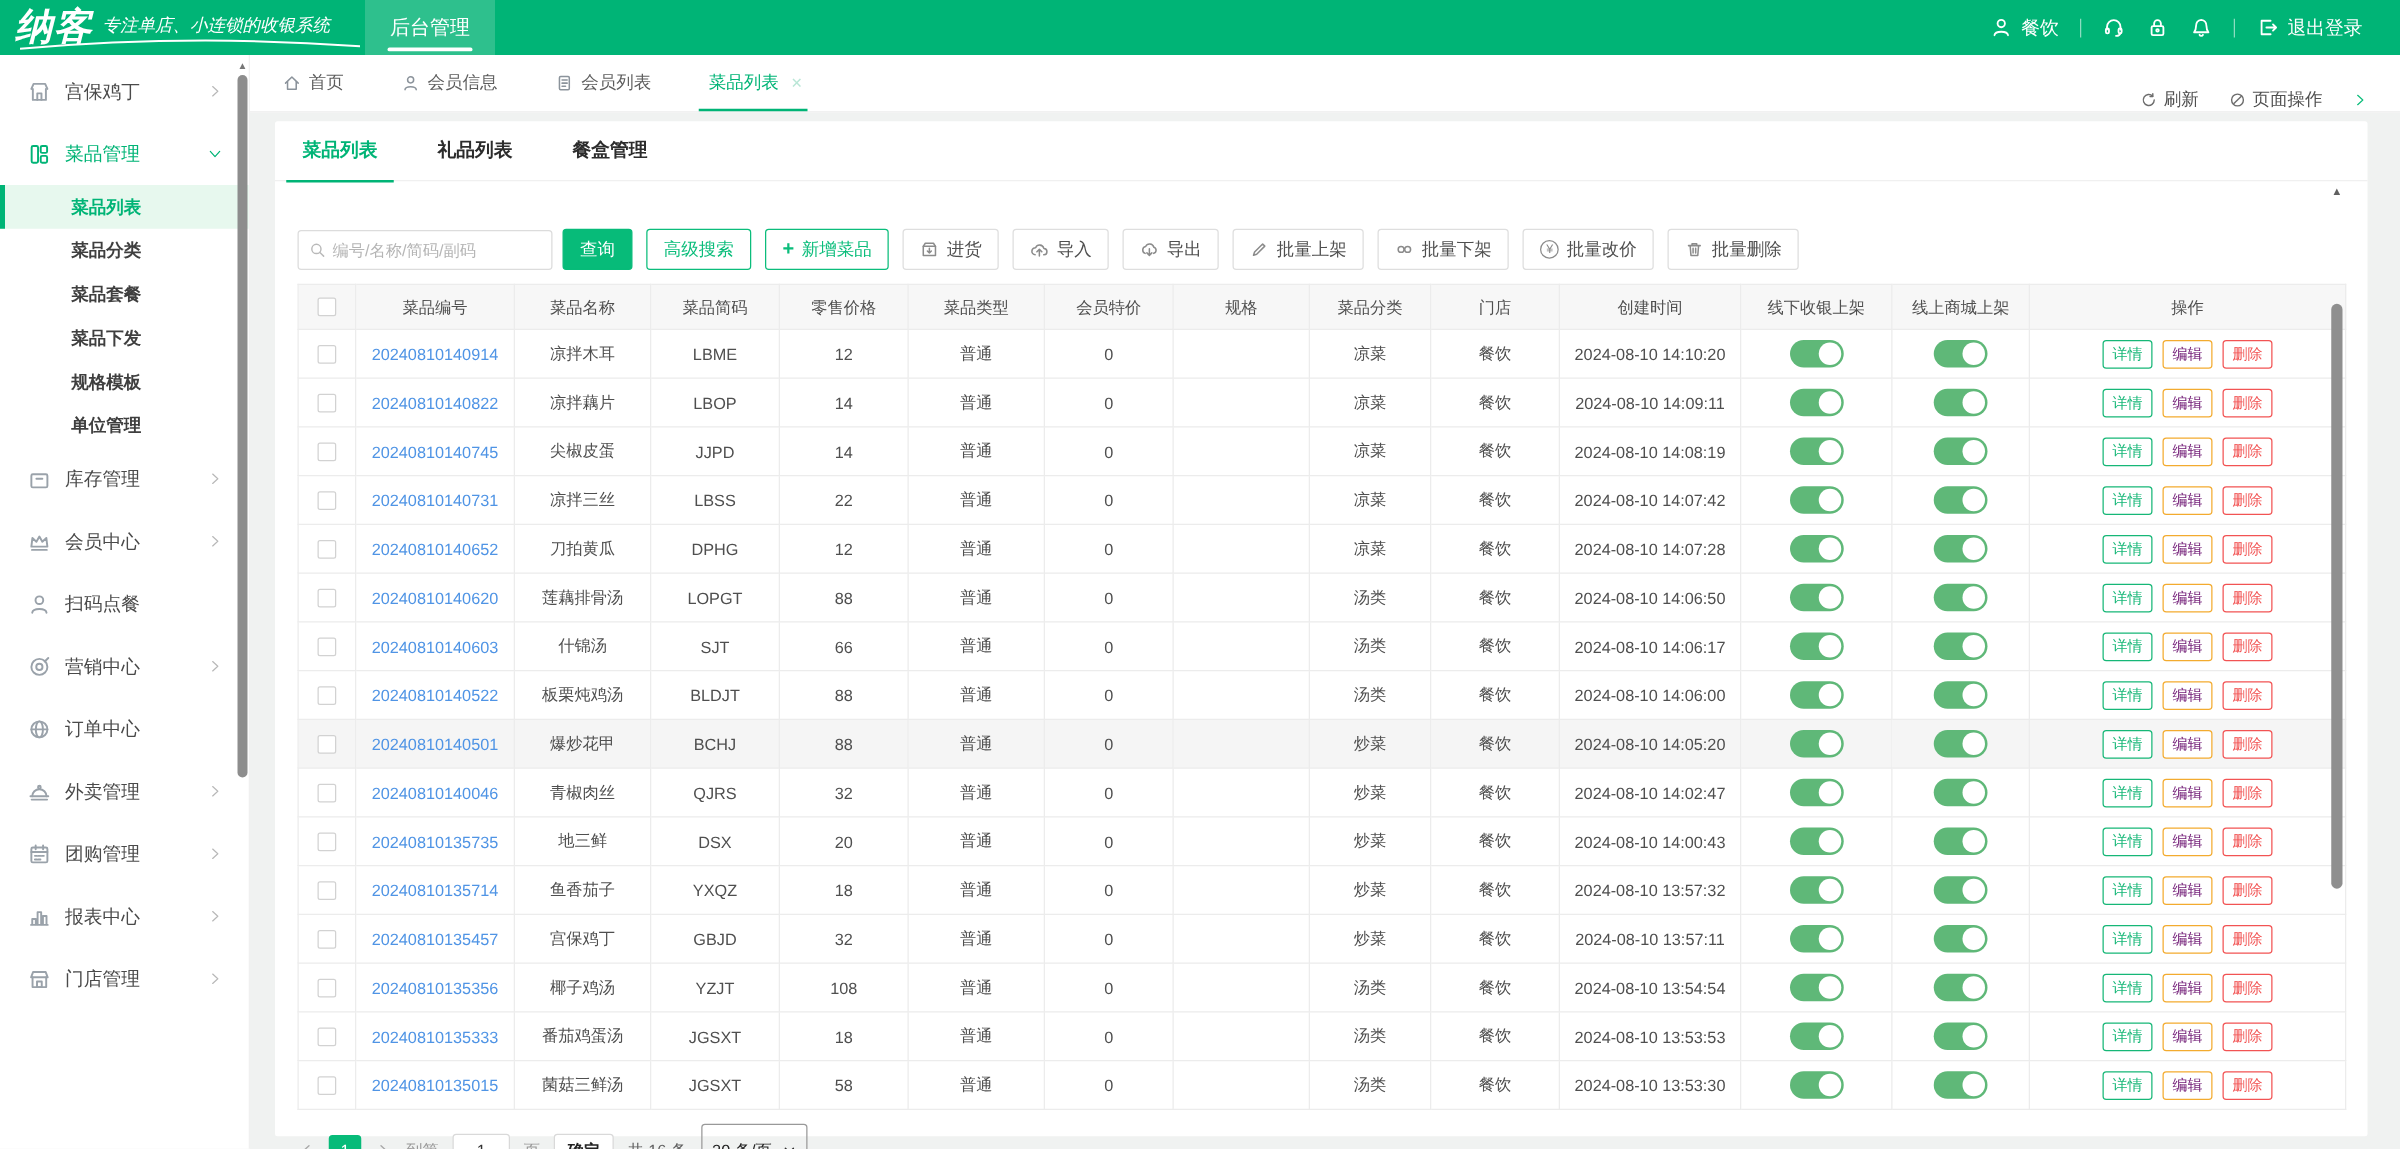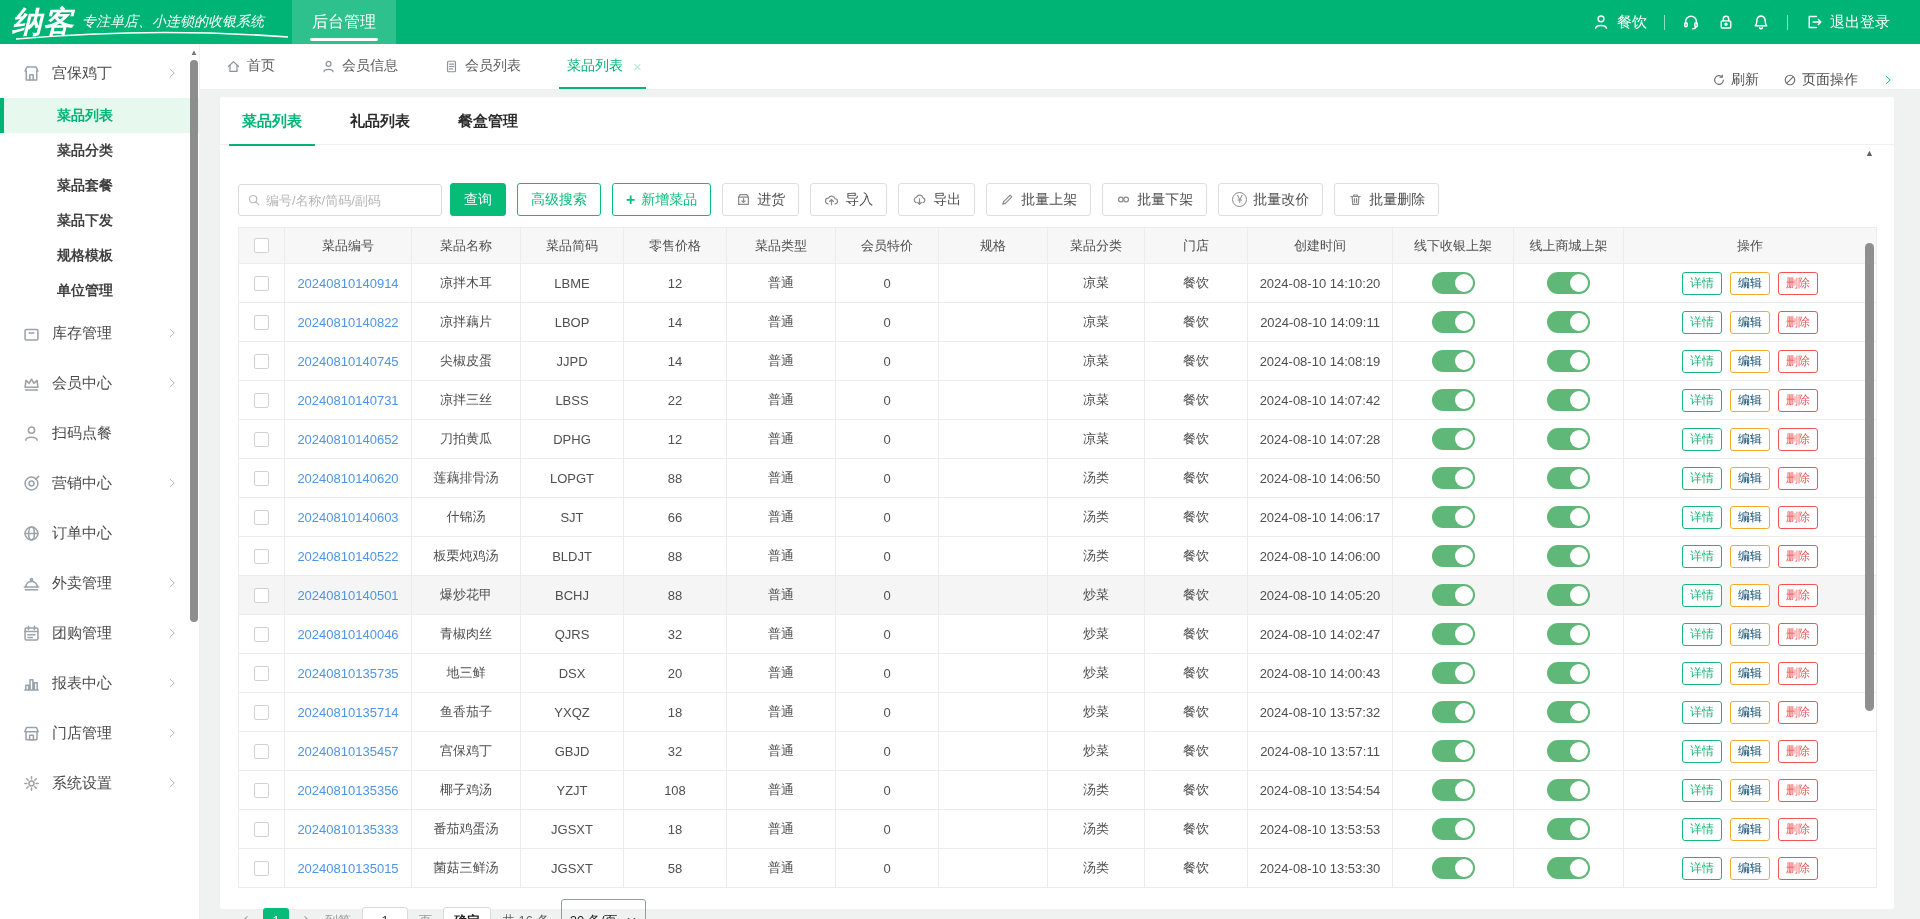--- a/index.html
+++ b/index.html
@@ -73,21 +73,21 @@
   table{width:100%;border-collapse:collapse;table-layout:fixed;}
   th{background:#f7f7f7;height:36px;font-size:13px;font-weight:normal;color:#4f4f4f;border:1px solid var(--border);}
   td{height:39px;text-align:center;font-size:13px;color:#4f4f4f;border:1px solid var(--border);background:#fff;overflow:hidden;white-space:nowrap;}
   tr.hl td{background:#f5f5f5;}
   a.code{color:var(--link);text-decoration:none;cursor:pointer;}
   .cbx{width:15px;height:15px;border:1px solid #d2d2d2;border-radius:2px;background:#fff;margin:0 auto;cursor:pointer;}
   .switch{display:inline-block;width:43px;height:22px;border-radius:11px;background:var(--toggle-green);position:relative;vertical-align:middle;cursor:pointer;}
   .switch::after{content:'';position:absolute;top:2px;right:2px;width:18px;height:18px;border-radius:50%;background:#fff;}
   .mini-btn{display:inline-block;height:23px;line-height:21px;padding:0 7px;border:1px solid;border-radius:3px;font-size:12px;margin:0 4px;cursor:pointer;background:#fff;}
   .mini-btn.detail{color:#16b777;border-color:#16b777;}
-  .mini-btn.edit{color:#0c4a6e;border-color:#f3ab2f;}
+  .mini-btn.edit{color:#701a75;border-color:#f3ab2f;}
   .mini-btn.del{color:#f25353;border-color:#f25353;}
   
   .v-scrollbar{position:absolute;top:50px;right:19px;width:11px;bottom:10px;z-index:5;}
   .v-scrollbar .arrow{font-size:9px;color:#606060;text-align:center;line-height:12px;}
   .v-scrollbar .thumb{position:absolute;top:96px;left:1px;right:1px;height:468px;background:#8f8f8f;border-radius:5px;}
   
   .pagination{display:flex;align-items:center;gap:11px;padding:11px 18px;font-size:13px;color:#5f5f5f;}
   .pg-arrow{width:14px;height:14px;color:#a8a8a8;cursor:pointer;}
   .pg-num{width:26px;height:26px;background:var(--btn-green);color:#fff;text-align:center;line-height:26px;border-radius:3px;font-size:13px;cursor:pointer;}
   .pg-input{width:46px;height:27px;border:1px solid #d9d9d9;border-radius:3px;text-align:center;font-size:13px;font-family:inherit;color:#333;}
@@ -165,20 +165,35 @@
             <path d="M6.6 13.4 V9 H9.4 V13.4"></path>
           </svg>
         </span>
         <span class="lbl">宫保鸡丁</span>
         <span class="ic chev">
           <svg viewBox="0 0 16 16">
             <path d="M5.5 3 L11 8 L5.5 13"></path>
           </svg>
         </span>
       </div>
+      <div class="side-item active">
+        <span class="ic">
+          <svg viewBox="0 0 16 16">
+            <rect x="2.8" y="2.4" width="4.3" height="11.2" rx="1"></rect>
+            <rect x="8.9" y="2.4" width="4.3" height="4.6" rx="1"></rect>
+            <rect x="8.9" y="9" width="4.3" height="4.6" rx="1"></rect>
+          </svg>
+        </span>
+        <span class="lbl">菜品管理</span>
+        <span class="ic chev down">
+          <svg viewBox="0 0 16 16">
+            <path d="M5.5 3 L11 8 L5.5 13"></path>
+          </svg>
+        </span>
+      </div>
       <div class="sub-item active">菜品列表</div>
       <div class="sub-item">菜品分类</div>
       <div class="sub-item">菜品套餐</div>
       <div class="sub-item">菜品下发</div>
       <div class="sub-item">规格模板</div>
       <div class="sub-item">单位管理</div>
       <div class="side-item">
         <span class="ic">
           <svg viewBox="0 0 16 16">
             <rect x="2.6" y="4.6" width="10.8" height="8.8" rx="1"></rect>
@@ -286,34 +301,20 @@
       </div>
       <div class="side-item">
         <span class="ic">
           <svg viewBox="0 0 16 16">
             <path d="M2.4 6.6 L3.8 3 H12.2 L13.6 6.6 H2.4 Z"></path>
             <path d="M3.4 6.6 V13.2 H12.6 V6.6"></path>
             <rect x="6.4" y="9.4" width="3.2" height="3.8"></rect>
           </svg>
         </span>
         <span class="lbl">门店管理</span>
-        <span class="ic chev">
-          <svg viewBox="0 0 16 16">
-            <path d="M5.5 3 L11 8 L5.5 13"></path>
-          </svg>
-        </span>
-      </div>
-      <div class="side-item">
-        <span class="ic">
-          <svg viewBox="0 0 16 16">
-            <circle cx="8" cy="8" r="2.1"></circle>
-            <path d="M8 2.4 V4.1 M8 11.9 V13.6 M2.4 8 H4.1 M11.9 8 H13.6 M4 4 L5.2 5.2 M10.8 10.8 L12 12 M12 4 L10.8 5.2 M5.2 10.8 L4 12"></path>
-          </svg>
-        </span>
-        <span class="lbl">系统设置</span>
         <span class="ic chev">
           <svg viewBox="0 0 16 16">
             <path d="M5.5 3 L11 8 L5.5 13"></path>
           </svg>
         </span>
       </div>
     </nav>
   <div class="side-scrollbar">
     <div class="arrow">▲</div>
     <div class="thumb"></div>

